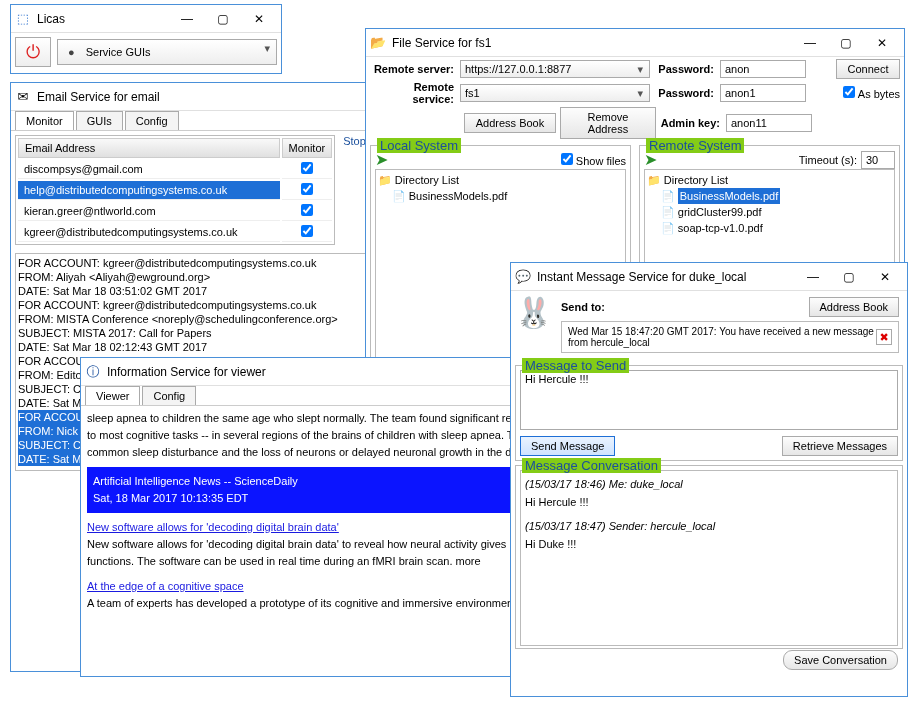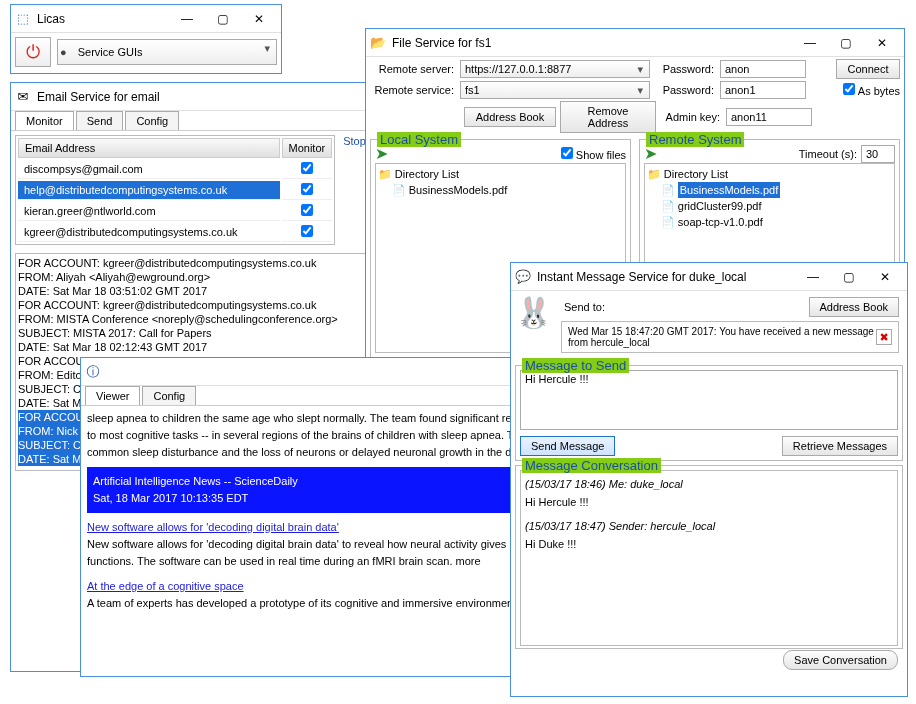--- a/index.html
+++ b/index.html
@@ -17,54 +17,54 @@
 .tab { padding: 3px 10px; border: 1px solid #aaa; border-bottom: none; margin-right: 2px; background: #f4f4f4; cursor: pointer; font-size: 11px; }
 .tab.active { background: #fff; }
 .fieldset { border: 1px solid #bbb; margin: 4px; padding: 4px; position: relative; }
 .fieldset .legend { position: absolute; top: -8px; left: 6px; background: #84cc16; padding: 0 3px; color: #1a4f9c; font-size: 13px; }
 .table { width: 100%; border: 1px solid #bbb; font-size: 11px; }
 .table th { background: linear-gradient(#f9f9f9,#e0e0e0); border: 1px solid #ccc; padding: 3px 6px; text-align: left; font-weight: normal; }
 .table td { padding: 2px 6px; border-bottom: 1px solid #eee; }
 .tr-sel { background: #1e6fd6; color: #fff; }
 .link { color: #1a1ae0; text-decoration: underline; cursor: pointer; margin-top: 48px; }
 .formrow { display: flex; align-items: center; margin: 2px 4px; }
-.formrow .lbl { font-weight: normal; text-align: right; padding-right: 6px; }
+.formrow .lbl { font-weight: bold; text-align: right; padding-right: 6px; }
 .treelist { font-size: 11px; line-height: 16px; }
 .treelist .node { padding-left: 14px; }
 .treelist .node.sel { background: #1e6fd6; color: #fff; display: inline-block; padding: 0 2px; }
 .chk { width: 12px; height: 12px; }
 </style>
 </head>
 <body>
 
 <div class="window" style="left:10px; top:4px; width:272px; height:70px;">
   <div class="titlebar">
     <span class="icon" style="color:#3a7ad0;">⬚</span>
     <span class="title">Licas</span>
     <span class="wbtn">—</span>
     <span class="wbtn">▢</span>
     <span class="wbtn">✕</span>
   </div>
   <div style="display:flex; align-items:center; padding:4px;">
     <div style="width:36px;height:30px;border:1px solid #aaa;background:linear-gradient(#fff,#eee);display:flex;align-items:center;justify-content:center;font-size:18px;color:#d22;">⏻</div>
-    <div class="select" style="flex:1; margin-left:6px; padding:6px 2px;">
+    <div class="select" style="flex:1; margin-left:6px; padding:6px 10px;">
       <span style="color:#444;margin-right:8px;">●</span>
       <span>Service GUIs</span>
     </div>
   </div>
 </div>
 
 <div class="window" style="left:10px; top:82px; width:370px; height:590px;">
   <div class="titlebar">
     <span class="icon">✉</span>
     <span class="title">Email Service for email</span>
   </div>
   <div class="tabbar">
     <div class="tab active">Monitor</div>
-    <div class="tab">Send</div>
+    <div class="tab">GUIs</div>
     <div class="tab">Config</div>
   </div>
   <div style="display:flex; padding:4px;">
     <table class="table" style="flex:1;">
       <tbody>
           <tr>
             <th>Email Address</th>
             <th style="width:50px;">Monitor</th>
           </tr>
       <tr>
@@ -169,20 +169,21 @@
   </div>
   <div class="formrow" style="margin-top:-1px;">
     <span style="width:58px;text-align:right;">Remote Dir:</span>
     <input class="input" style="width: 140px;" value="root:\My Docs\documents">
   </div>
 </div>
 
 <div class="window" style="left:80px; top:357px; width:660px; height:320px;">
   <div class="titlebar">
     <span class="icon" style="color:#1a4f9c;">ⓘ</span>
+    <span class="title">Information Service for viewer</span>
   </div>
   <div class="tabbar">
     <div class="tab active">Viewer</div>
     <div class="tab">Config</div>
   </div>
   <div style="padding:4px 6px;font-family:Times,serif;font-size:14px;line-height:17px;">
     <div>sleep apnea to children the same age who slept normally. The team found significant reductions of gray matter -- brain cells crucial to most cognitive tasks -- in several regions of the brains of children with sleep apnea. The finding points to connections between this common sleep disturbance and the loss of neurons or delayed neuronal growth in the developing brain. more</div>
     <div style="background:#0b14ff;color:#fff;padding:6px;margin:6px 0;font-size:15px;">
       <div>Artificial Intelligence News -- ScienceDaily</div>
       <div>Sat, 18 Mar 2017 10:13:35 EDT</div>

